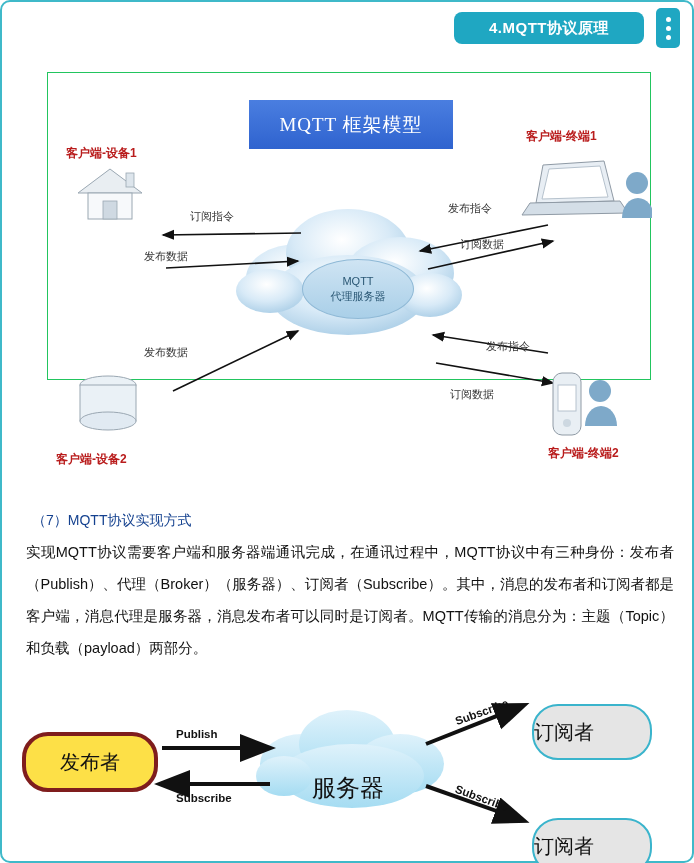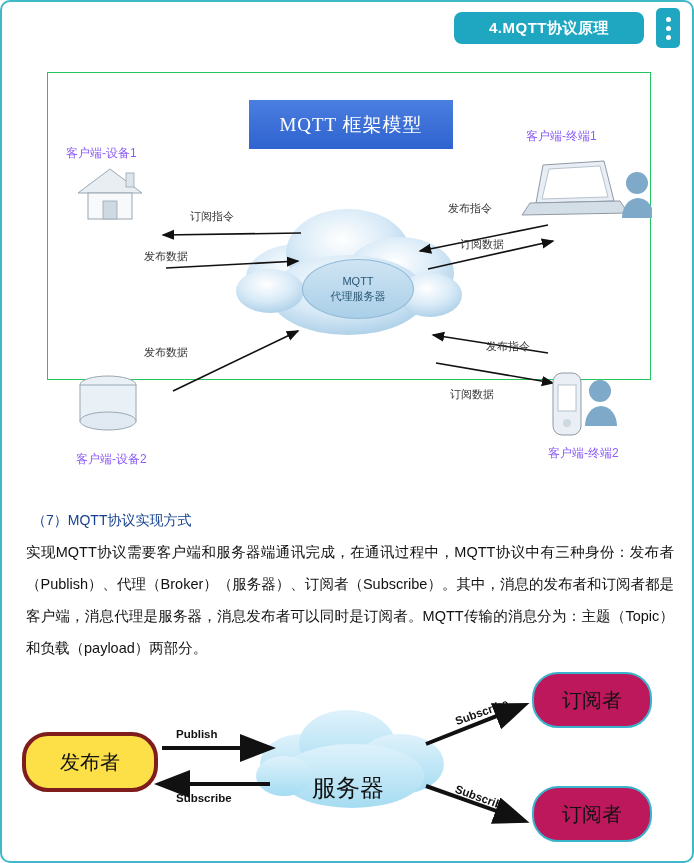--- a/index.html
+++ b/index.html
@@ -105,22 +105,23 @@
     justify-content: center;
     color: #2b5875;
     font-size: 11px;
     line-height: 15px;
   }
 
   
   .lbl {
     position: absolute;
     font-size: 12px;
-    color: #8b5cf6;
+    color: #b91c1c;
     white-space: nowrap;
+    font-weight: bold;
   }
   .lbl-sm {
     position: absolute;
     font-size: 11px;
     color: #333333;
     white-space: nowrap;
   }
 
   
   .fig1-svg {
@@ -182,25 +183,26 @@
     font-family: "Liberation Serif", serif;
   }
   .node-sub {
     position: absolute;
     width: 116px;
     height: 52px;
     border: 2px solid #3ab4cc;
     border-radius: 26px;
     display: flex;
     align-items: center;
-    justify-content: center;
+    justify-content: flex-start;
     font-size: 20px;
     color: #111;
-    background: #be185d;
+    background: #e5e5e5;
     font-family: "Liberation Serif", serif;
+    margin-top: 32px;
   }
   .node-sub.s1 { left: 530px; top: 20px; }
   .node-sub.s2 { left: 530px; top: 134px; }
   .server-label {
     position: absolute;
     left: 271px;
     top: 88px;
     width: 150px;
     text-align: center;
     font-size: 24px;
@@ -298,21 +300,21 @@
     </svg>
 
     <div class="fig1-title">MQTT 框架模型</div>
 
     <div class="broker-ellipse">
       <span>MQTT</span>
       <span>代理服务器</span>
     </div>
 
     <span class="lbl" style="left:18px; top:72px;">客户端-设备1</span>
-    <span class="lbl" style="left:28px; top:378px;">客户端-设备2</span>
+    <span class="lbl" style="left:8px; top:378px;">客户端-设备2</span>
     <span class="lbl" style="left:478px; top:55px;">客户端-终端1</span>
     <span class="lbl" style="left:500px; top:372px;">客户端-终端2</span>
 
     <span class="lbl-sm" style="left:142px; top:136px;">订阅指令</span>
     <span class="lbl-sm" style="left:96px; top:176px;">发布数据</span>
     <span class="lbl-sm" style="left:96px; top:272px;">发布数据</span>
 
     <span class="lbl-sm" style="left:400px; top:128px;">发布指令</span>
     <span class="lbl-sm" style="left:412px; top:164px;">订阅数据</span>
     <span class="lbl-sm" style="left:438px; top:266px;">发布指令</span>

